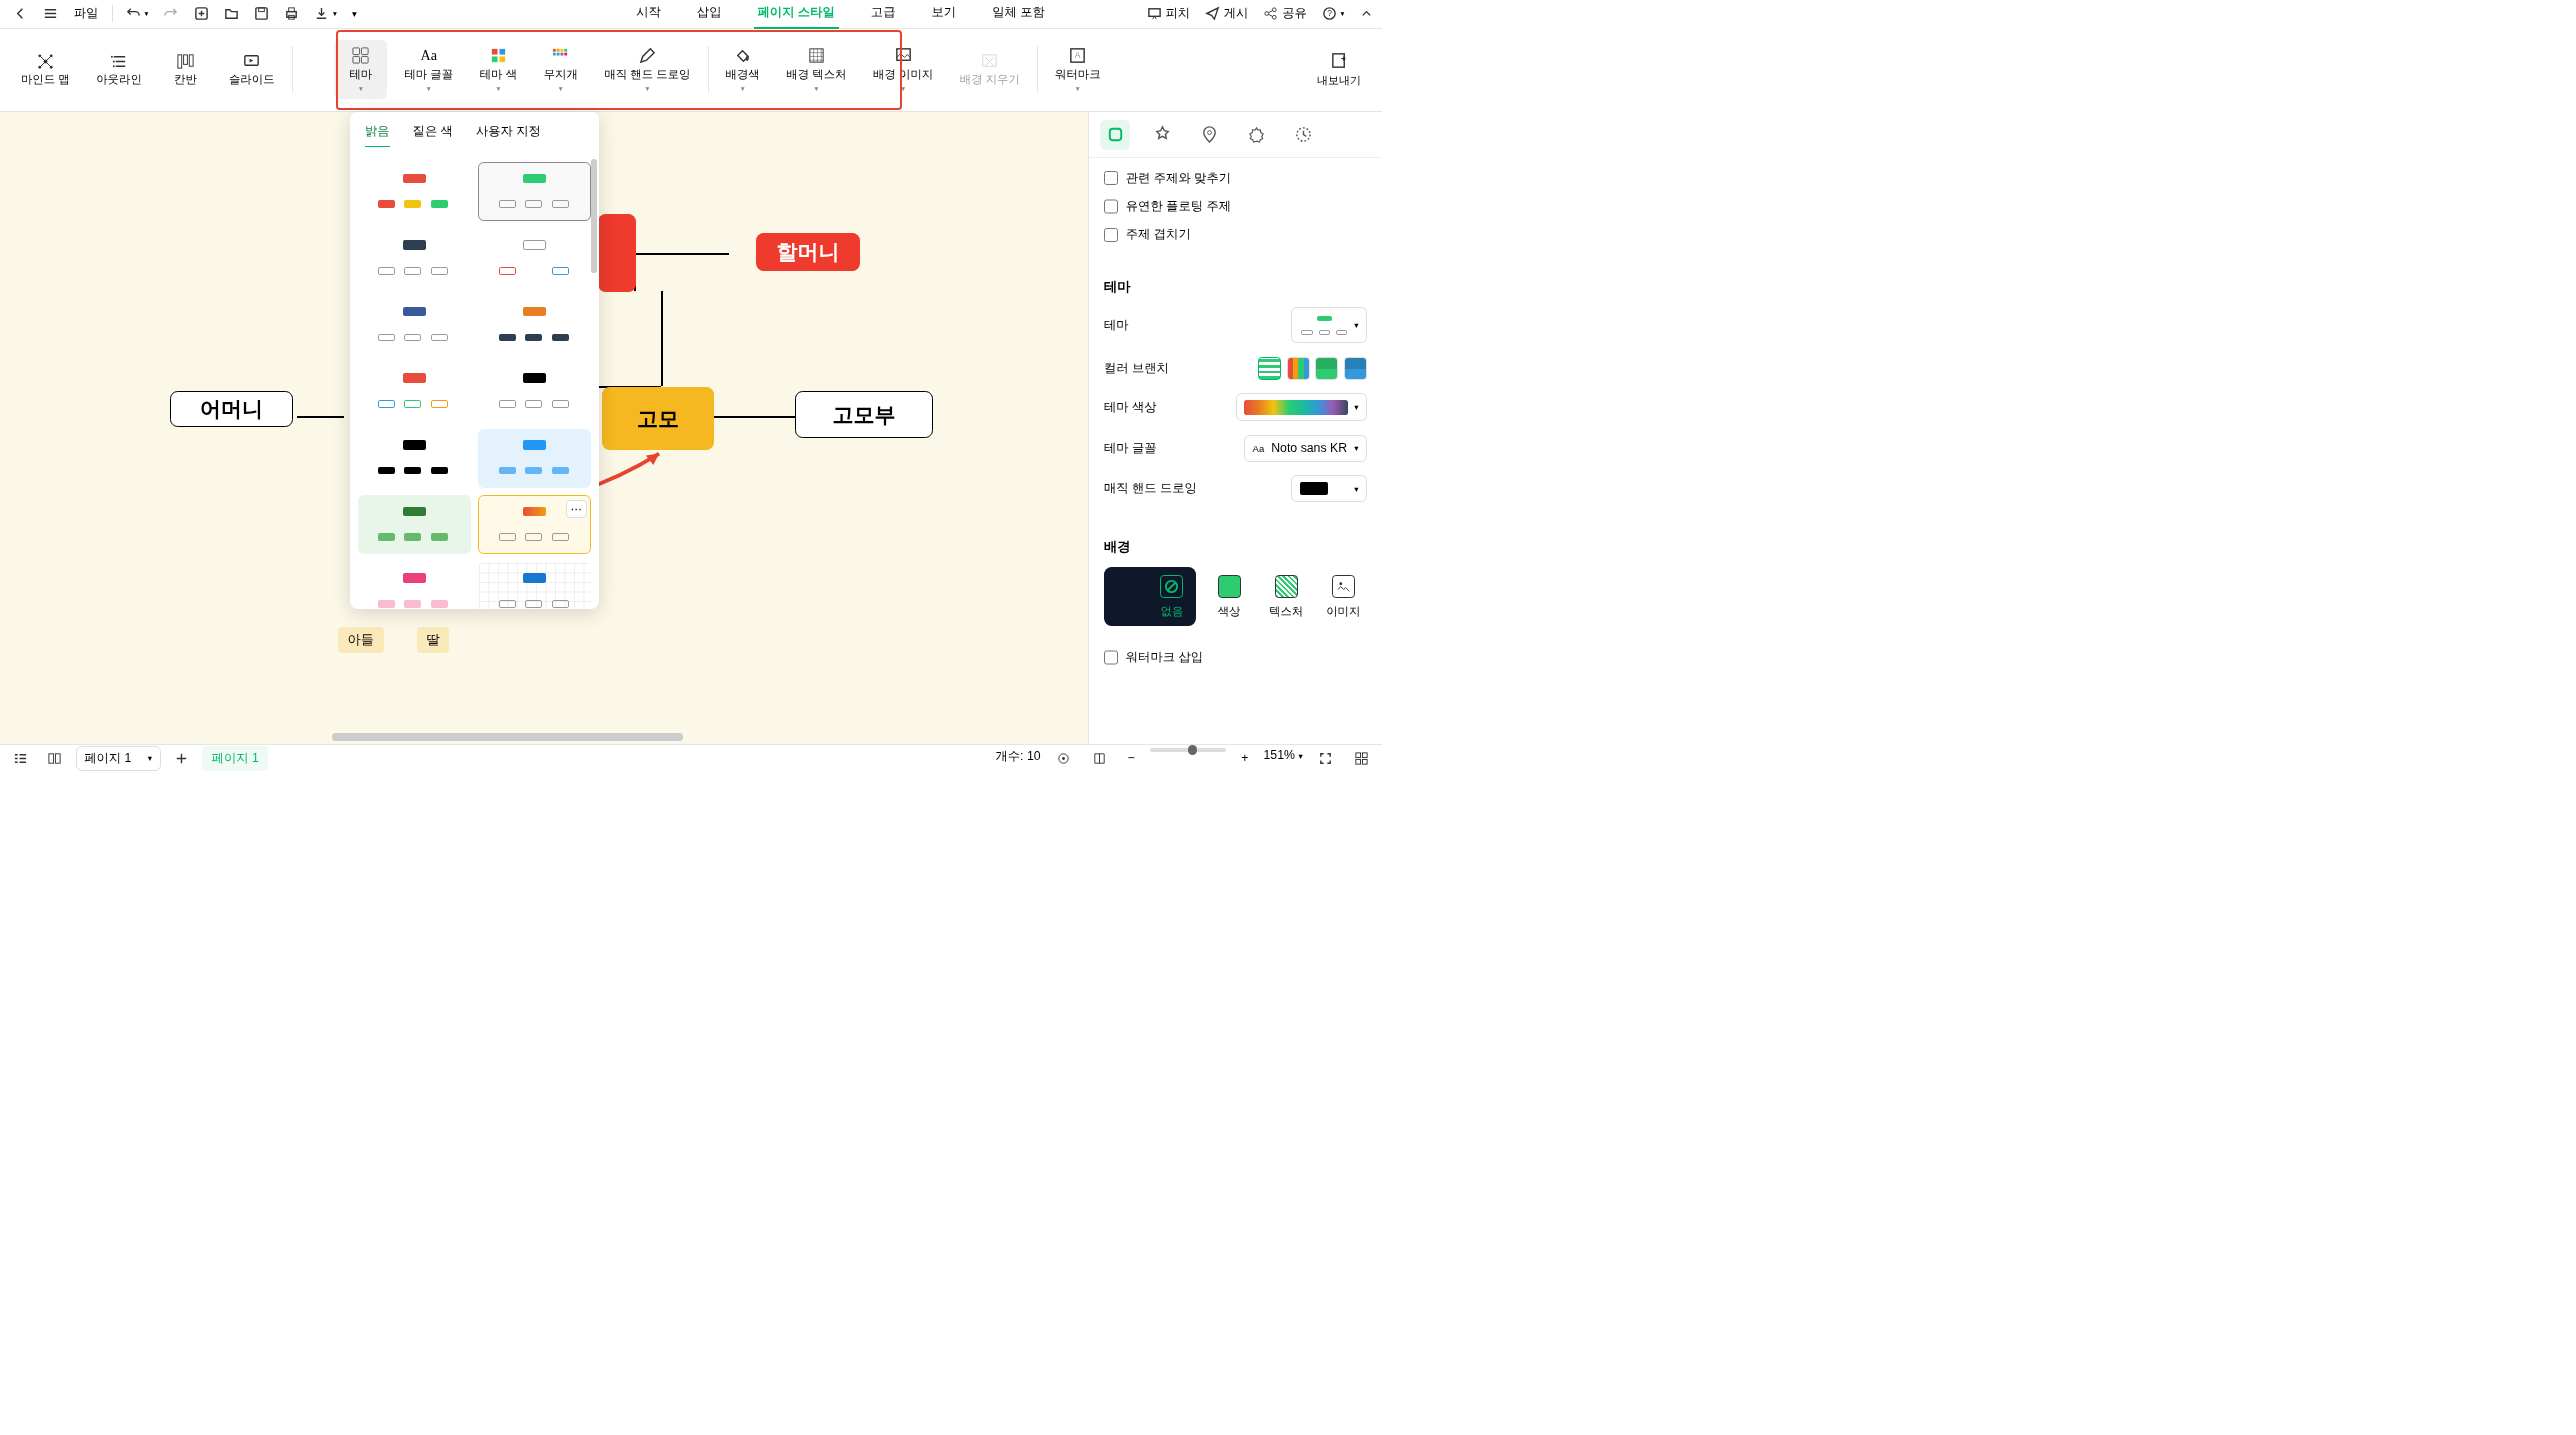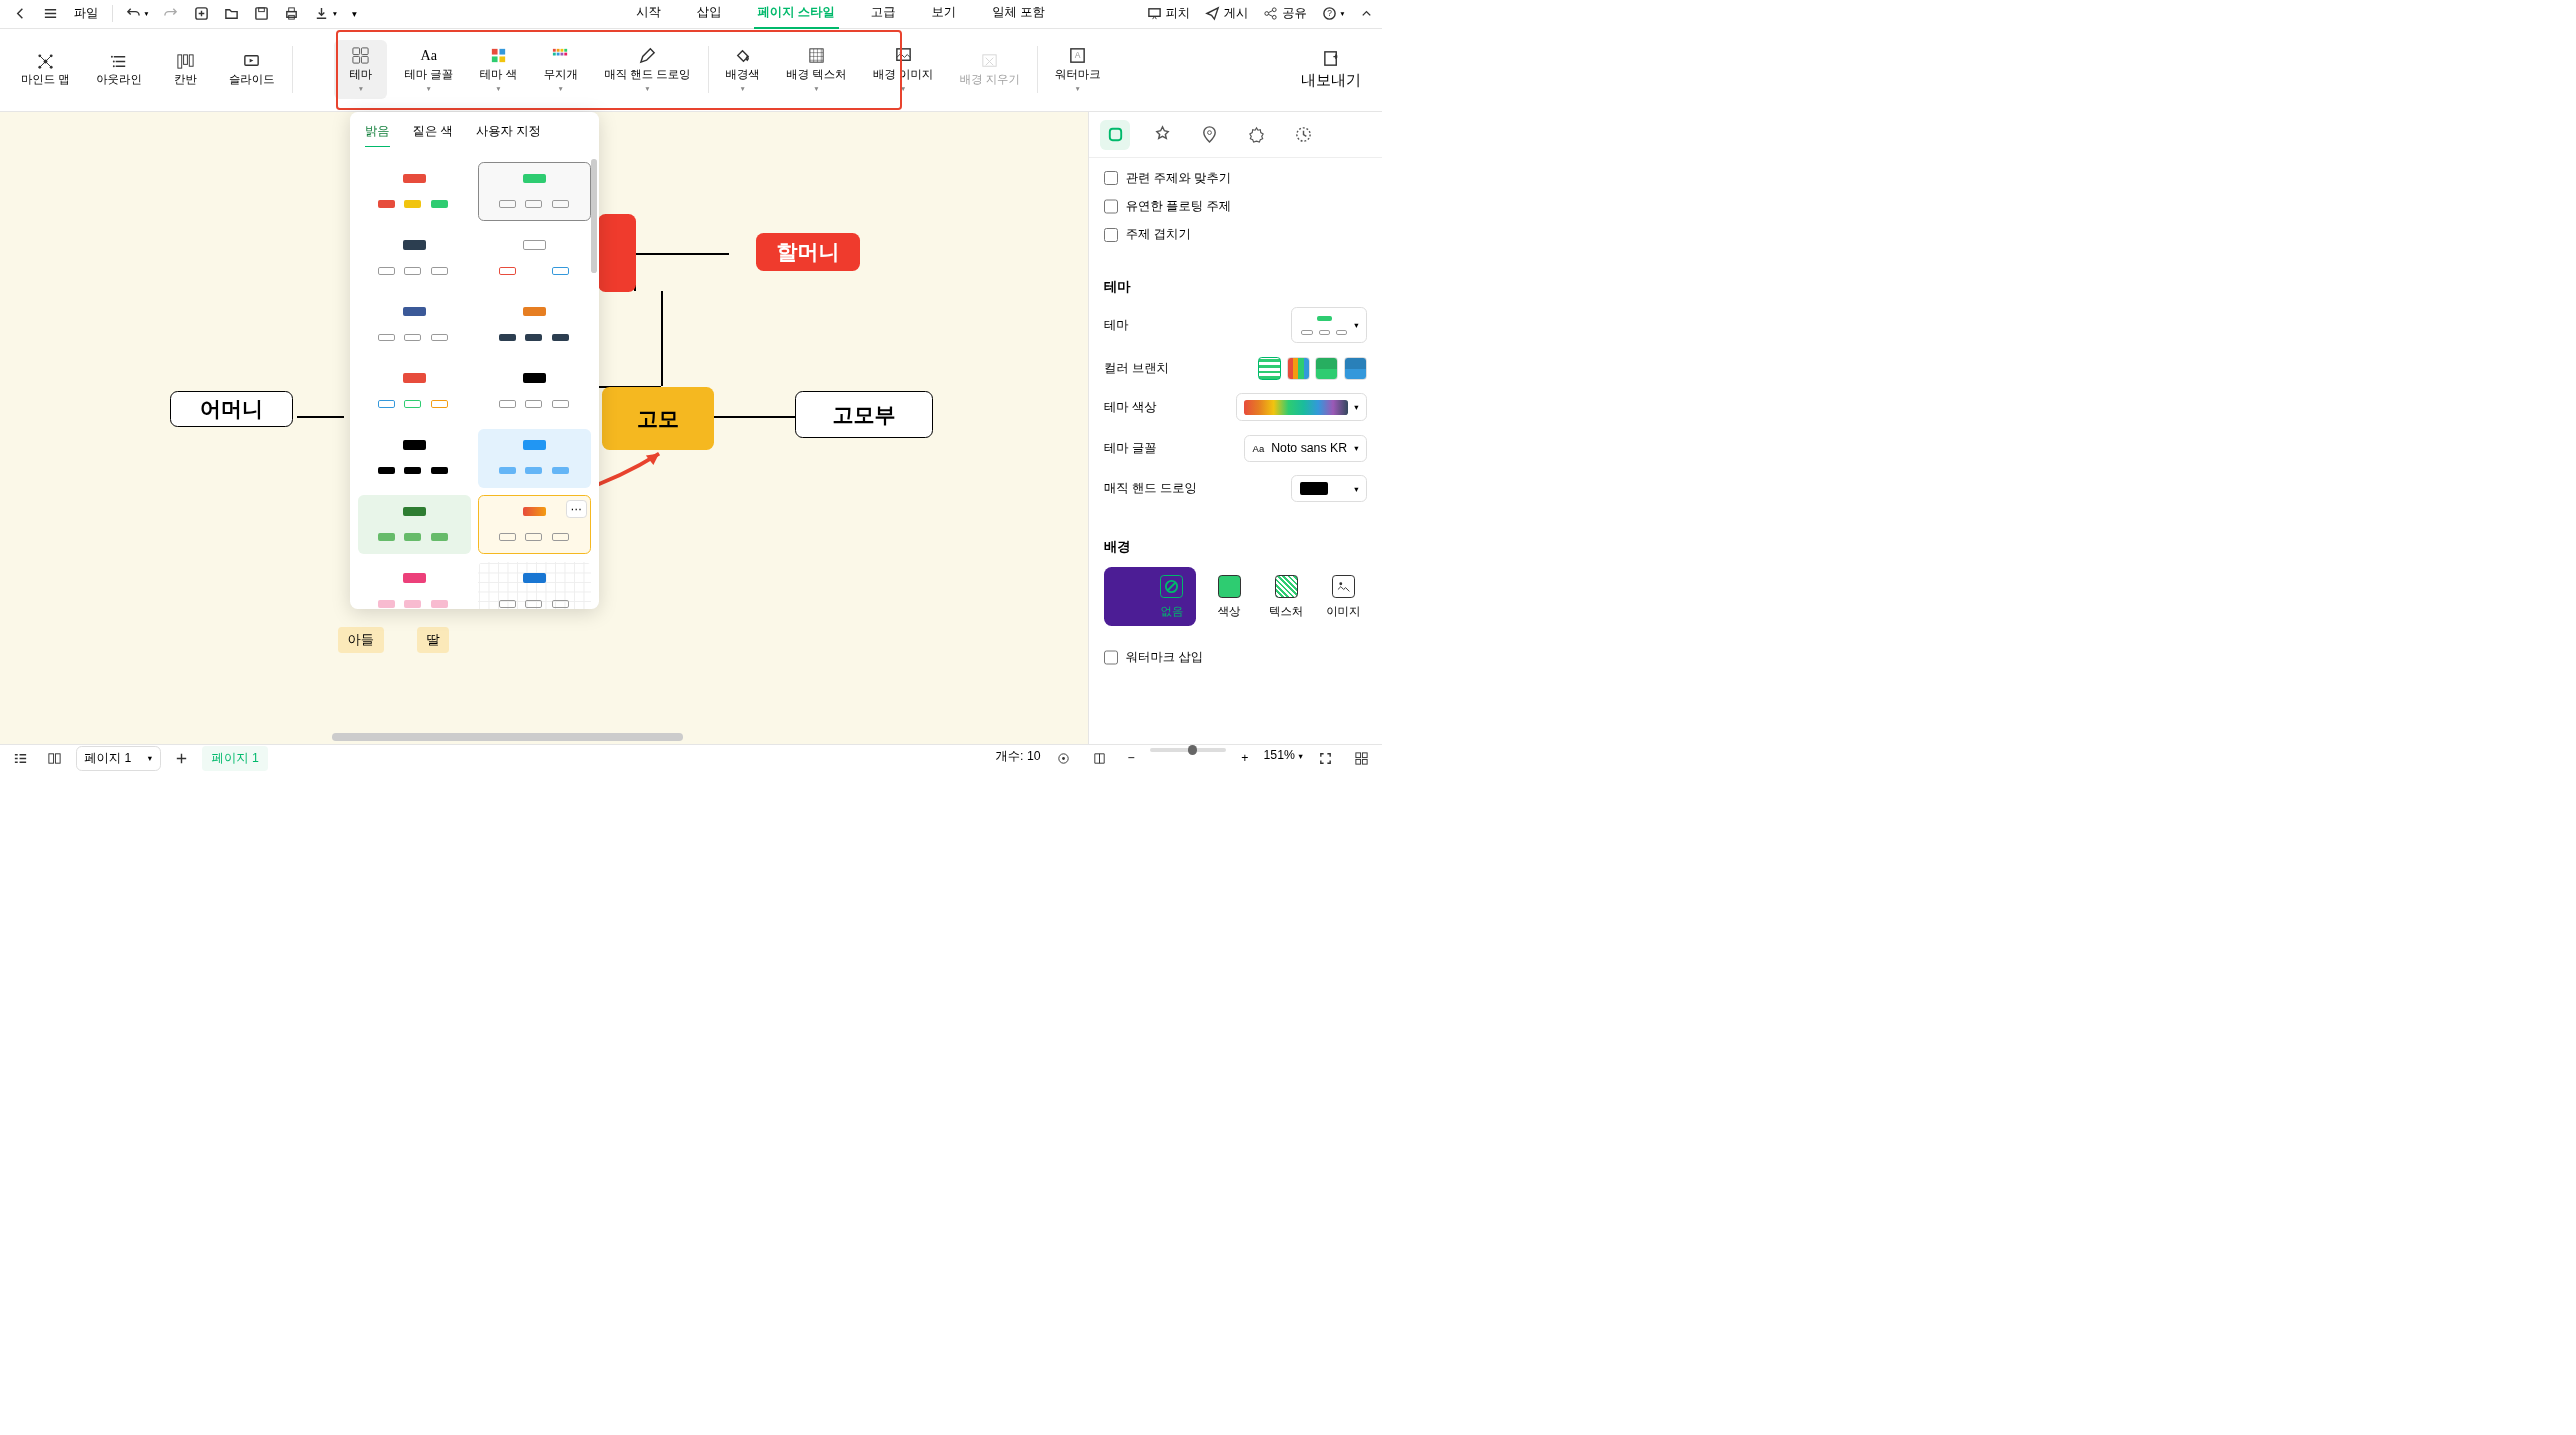--- a/index.html
+++ b/index.html
@@ -18,21 +18,21 @@
 
 .ribbon { height: 83px; display: flex; align-items: center; padding: 0 11.4px; gap: 7.6px; border-bottom: 0.9px solid #e5e5e5; position: relative; }
 .ribbon-group { display: flex; flex-direction: column; align-items: center; justify-content: center; padding: 5.7px 9.5px; cursor: pointer; border-radius: 5.7px; font-size: 11.4px; gap: 1.9px; min-width: 53px; }
 .ribbon-group .ricon { width: 19px; height: 19px; display: flex; align-items: center; justify-content: center; }
 .ribbon-group .rlabel { font-size: 11.4px; white-space: nowrap; }
 .ribbon-group .rcaret { font-size: 7.6px; color: #888; }
 .ribbon-group.active { background: #f0f0f0; }
 .ribbon-group.disabled { opacity: 0.4; }
 .ribbon-sep { width: 0.9px; height: 47px; background: #e5e5e5; }
 .ribbon-highlight { position: absolute; border: 2.8px solid #e8432e; border-radius: 3.8px; left: 336px; top: 1.9px; width: 566px; height: 80px; pointer-events: none; }
-.export-btn { margin-left: auto; display: flex; flex-direction: column; align-items: center; padding: 5.7px 9.5px; cursor: pointer; font-size: 15px; gap: 3.8px; }
+.export-btn { margin-left: auto; display: flex; flex-direction: column; align-items: center; padding: 5.7px 9.5px; cursor: pointer; font-size: 11px; gap: 3.8px; }
 
 
 .canvas-area { position: absolute; top: 112px; left: 0; right: 294px; bottom: 28.5px; background: #fbf8e8; overflow: hidden; }
 .canvas-area .node { position: absolute; border: 1.9px solid #000; border-radius: 7.6px; background: #fff; display: flex; align-items: center; justify-content: center; font-size: 21px; font-weight: 700; }
 .canvas-area .node.red { background: #ef3b2d; color: #fff; border: none; margin-left: 28px; }
 .canvas-area .node.redblock { background: #ef3b2d; border: none; }
 .canvas-area .node.orange { background: #f5b820; border: none; }
 .canvas-area .node.small { background: #fbe9b9; border: none; font-size: 13.3px; border-radius: 3.8px; padding: 3.8px 9.5px; font-weight: 400; }
 .canvas-area .line { position: absolute; background: #000; }
 
@@ -65,21 +65,21 @@
 .rp-row { display: flex; align-items: center; justify-content: space-between; margin-bottom: 13.3px; font-size: 12.3px; }
 .rp-check { display: flex; align-items: center; gap: 7.6px; margin-bottom: 11.4px; font-size: 12.3px; }
 .rp-check input { width: 14.2px; height: 14.2px; }
 .rp-select { border: 0.9px solid #ddd; border-radius: 5.7px; padding: 5.7px 7.6px; display: flex; align-items: center; gap: 5.7px; font-size: 12.3px; cursor: pointer; min-width: 76px; justify-content: space-between; }
 .rp-swatch-row { display: flex; gap: 5.7px; }
 .rp-swatch { width: 23px; height: 23px; border: 0.9px solid #ddd; border-radius: 3.8px; cursor: pointer; }
 .rp-swatch.active { border: 1.9px solid #00b96b; }
 .rp-colorbar { width: 104px; height: 15px; background: linear-gradient(90deg,#e74c3c,#e67e22,#f1c40f,#2ecc71,#1abc9c,#3498db,#9b59b6,#34495e); border-radius: 2.8px; }
 .rp-bg-grid { display: flex; gap: 9.5px; }
 .rp-bg-item { flex: 1; display: flex; flex-direction: column; align-items: center; gap: 5.7px; padding: 7.6px 3.8px; border-radius: 7.6px; cursor: pointer; font-size: 11.4px; }
-.rp-bg-item.active { background: #4c1d95; color: #00b96b; padding-left: 48px; }
+.rp-bg-item.active { background: #0f172a; color: #00b96b; padding-left: 48px; }
 .rp-bg-item .bgicon { width: 23px; height: 23px; border: 1.9px solid currentColor; border-radius: 3.8px; display: flex; align-items: center; justify-content: center; }
 
 
 .status-bar { position: absolute; bottom: 0; left: 0; right: 0; height: 28.5px; border-top: 0.9px solid #e5e5e5; display: flex; align-items: center; padding: 0 7.6px; gap: 7.6px; font-size: 12.3px; background: #fff; }
 .status-bar .sb-btn { padding: 2.8px 5.7px; cursor: pointer; border-radius: 3.8px; display: flex; align-items: center; gap: 3.8px; }
 .status-bar .sb-tab { padding: 3.8px 9.5px; border-radius: 3.8px; }
 .status-bar .sb-tab.active { color: #00b96b; background: #f0faf5; }
 .status-bar .sb-right { margin-left: auto; display: flex; gap: 9.5px; }
 .zoom-slider { width: 76px; height: 3.8px; background: #ddd; border-radius: 1.9px; position: relative; }
 .zoom-slider .zknob { position: absolute; width: 9.5px; height: 9.5px; background: #666; border-radius: 50%; top: -2.8px; left: 38px; }

